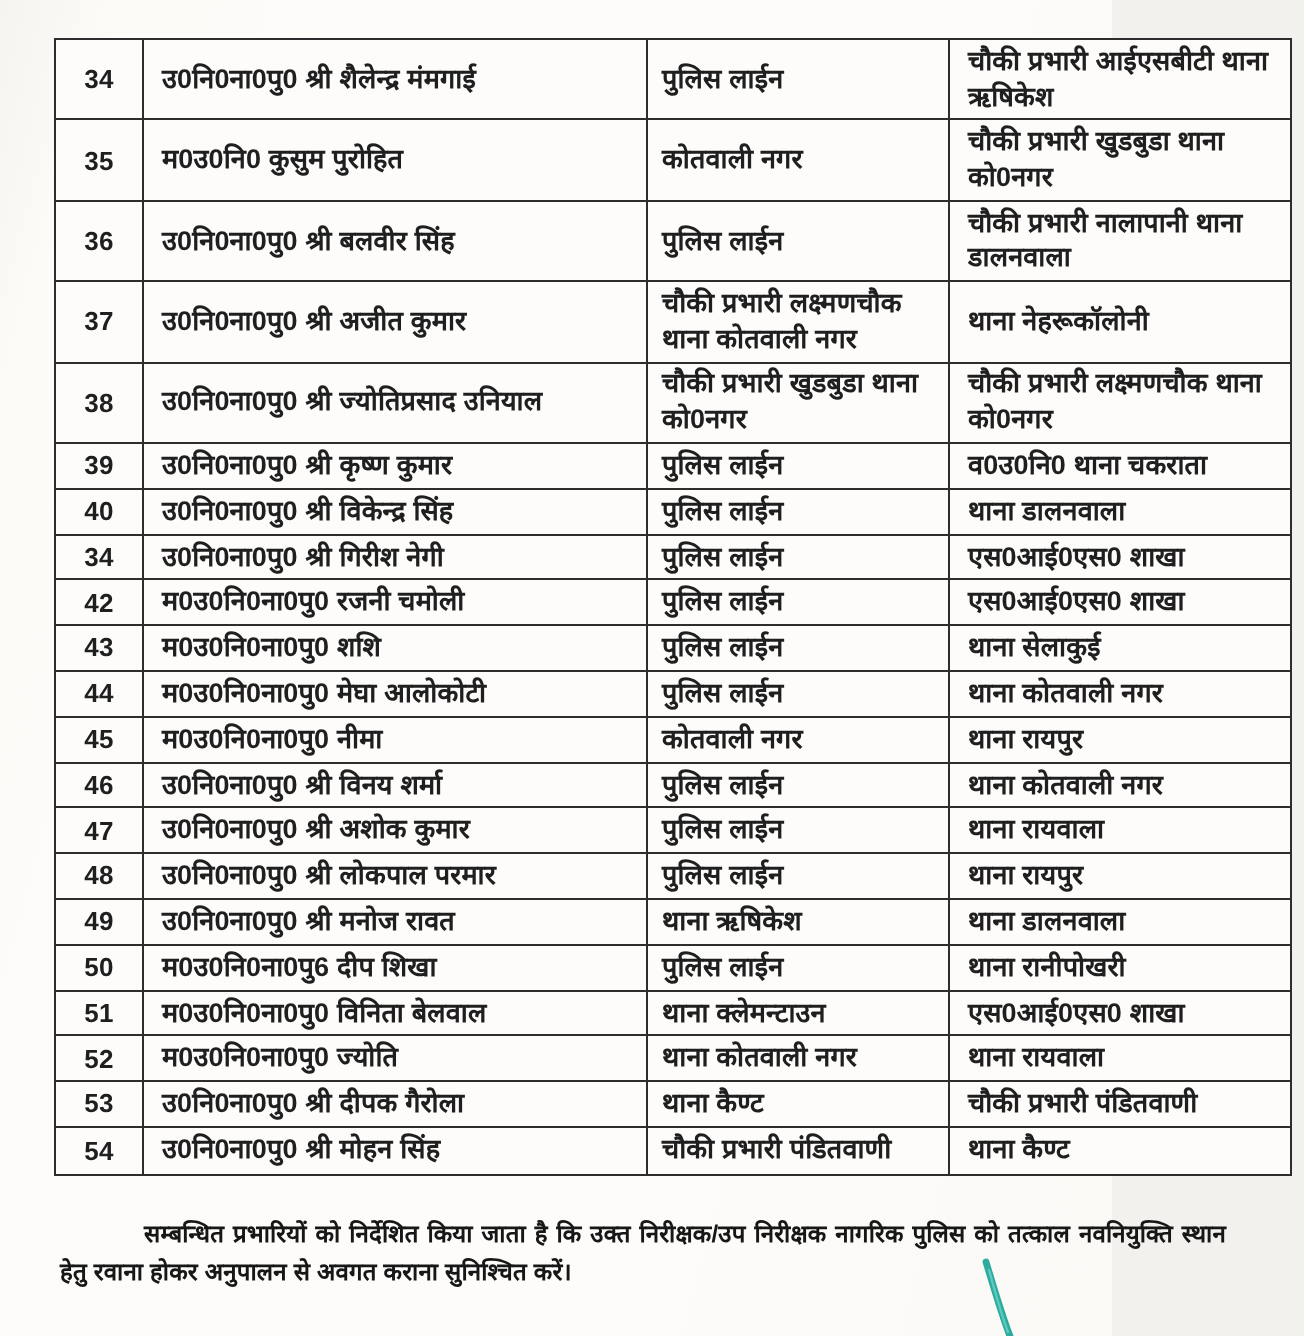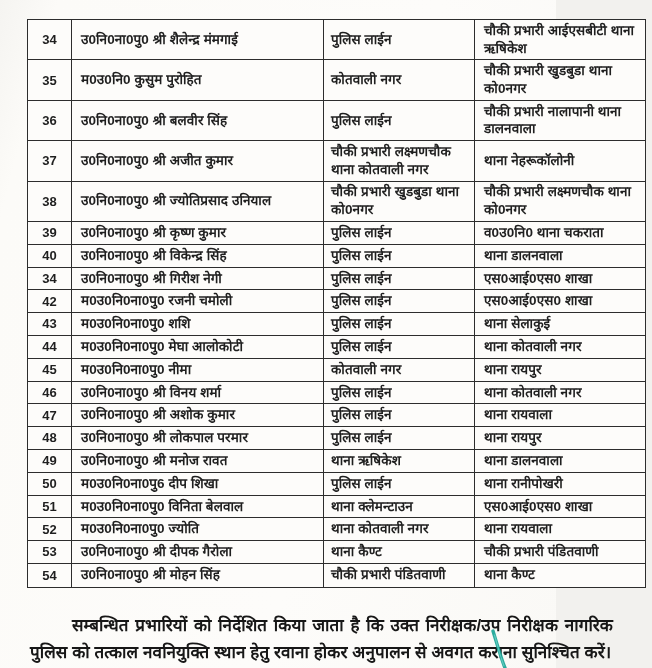--- a/index.html
+++ b/index.html
@@ -48,21 +48,21 @@
   .cell:last-child{border-right:none;}
   .c-serial{justify-content:center;font-size:13px;font-family:"Liberation Sans","DejaVu Sans",sans-serif;}
   .c-name{padding-left:9px;padding-right:16px;}
   .c-from{padding-left:7px;padding-right:3px;}
   .c-to{padding-left:9px;padding-right:3px;}
   
   .instruction{
     position:absolute;
     left:30px;top:596px;
     width:583px;
-    font-size:17px;
+    font-size:12px;
     font-weight:600;
     line-height:1.58;
     text-align:justify;
     text-indent:42px;
     color:#171717;
     letter-spacing:.1px;
   }
   
   .pen-mark{
     position:absolute;

